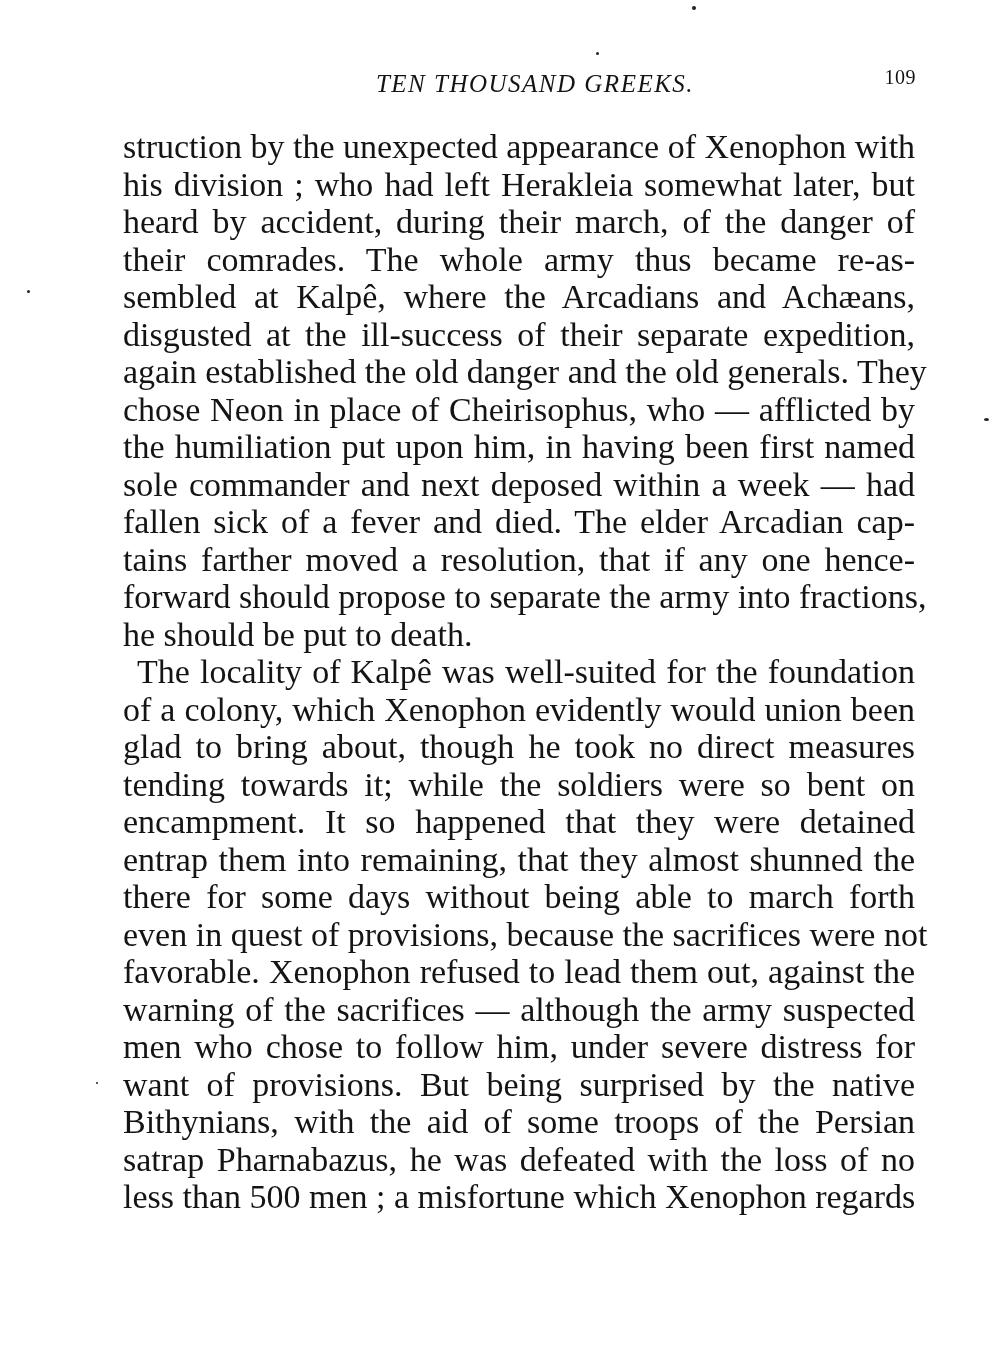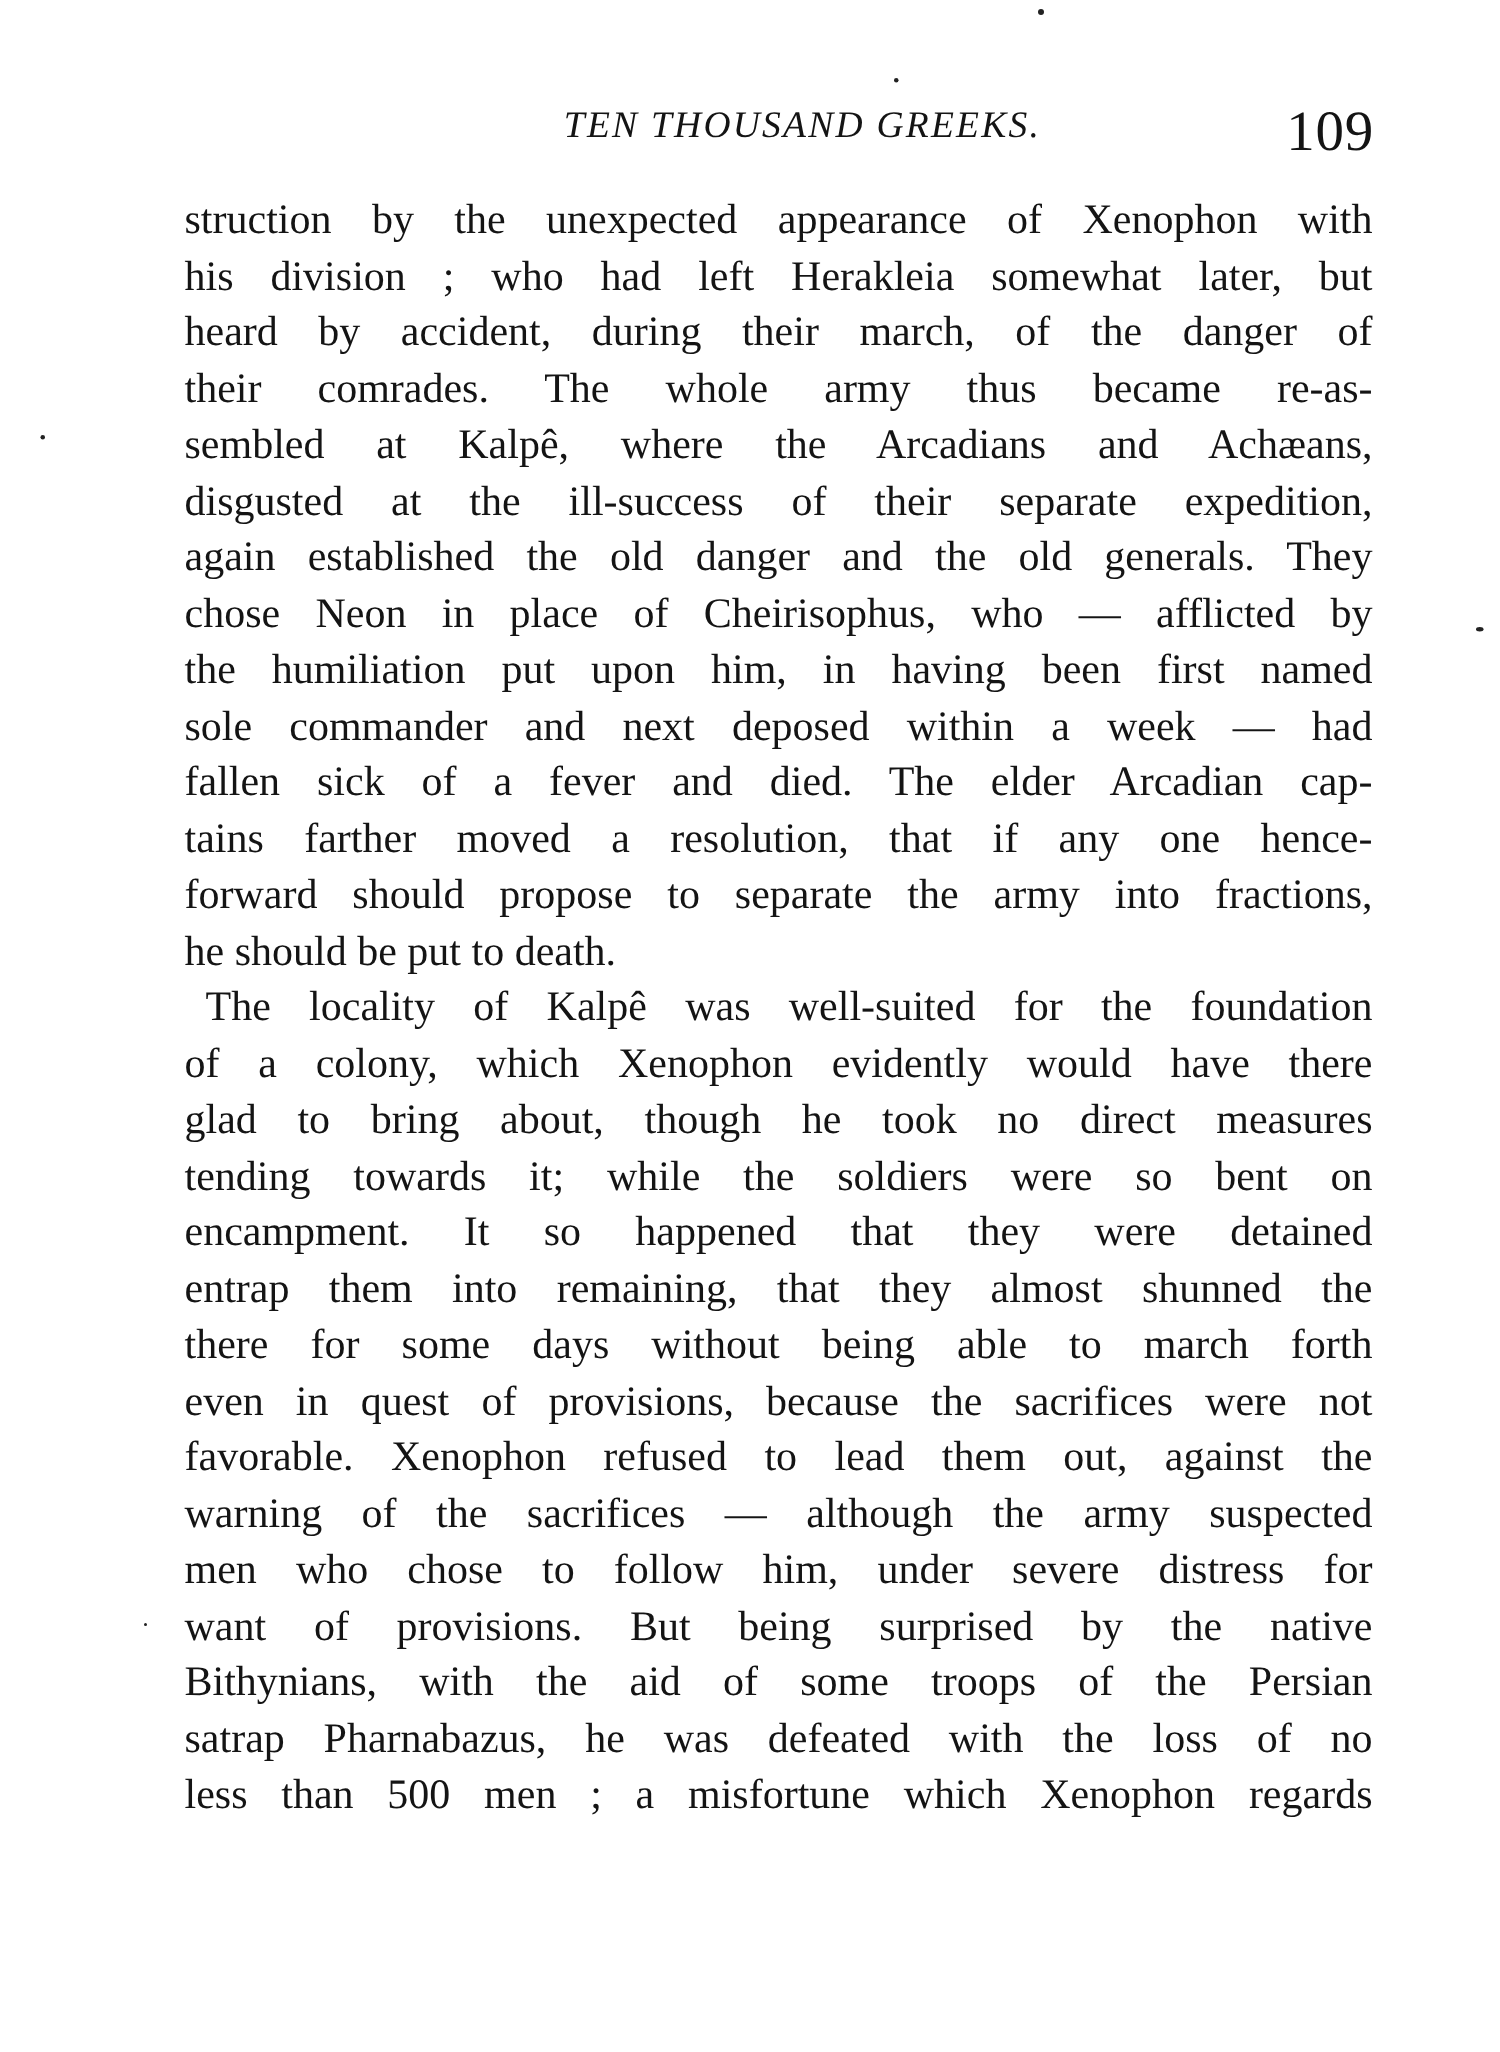--- a/index.html
+++ b/index.html
@@ -37,34 +37,34 @@
     font-style: italic;
     font-size: 25px;
     letter-spacing: 1.5px;
     padding-left: 30px;
     box-sizing: border-box;
   }
   .page-number {
     position: absolute;
     right: 0;
     top: 0;
-    font-size: 38px;
+    font-size: 20px;
     letter-spacing: 0.5px;
   }
   .body-text {
     position: absolute;
     left: 123px;
     top: 128px;
     width: 792px;
   }
   .line {
     display: block;
     height: 37.5px;
     line-height: 37.5px;
-    font-size: 28px;
+    font-size: 34px;
     text-align: justify;
     text-align-last: justify;
     white-space: nowrap;
     overflow: visible;
   }
   .line.last {
     text-align-last: left;
   }
   .line.indent {
     padding-left: 14px;
@@ -97,21 +97,21 @@
     <span class="line">again established the old danger and the old generals.  They</span>
     <span class="line">chose Neon in place of Cheirisophus, who — afflicted by</span>
     <span class="line">the humiliation put upon him, in having been first named</span>
     <span class="line">sole commander and next deposed within a week — had</span>
     <span class="line">fallen sick of a fever and died.  The elder Arcadian cap-</span>
     <span class="line">tains farther moved a resolution, that if any one hence-</span>
     <span class="line">forward should propose to separate the army into fractions,</span>
     <span class="line last">he should be put to death.</span>
 
     <span class="line indent">The locality of Kalpê was well-suited for the foundation</span>
-    <span class="line">of a colony, which Xenophon evidently would have there</span>
+    <span class="line">of a colony, which Xenophon evidently would union been</span>
     <span class="line">glad to bring about, though he took no direct measures</span>
     <span class="line">tending towards it; while the soldiers were so bent on</span>
     <span class="line">encampment.  It so happened that they were detained</span>
     <span class="line">entrap them into remaining, that they almost shunned the</span>
     <span class="line">there for some days without being able to march forth</span>
     <span class="line">even in quest of provisions, because the sacrifices were not</span>
     <span class="line">favorable.  Xenophon refused to lead them out, against the</span>
     <span class="line">warning of the sacrifices — although the army suspected</span>
     <span class="line">men who chose to follow him, under severe distress for</span>
     <span class="line">want of provisions.  But being surprised by the native</span>

